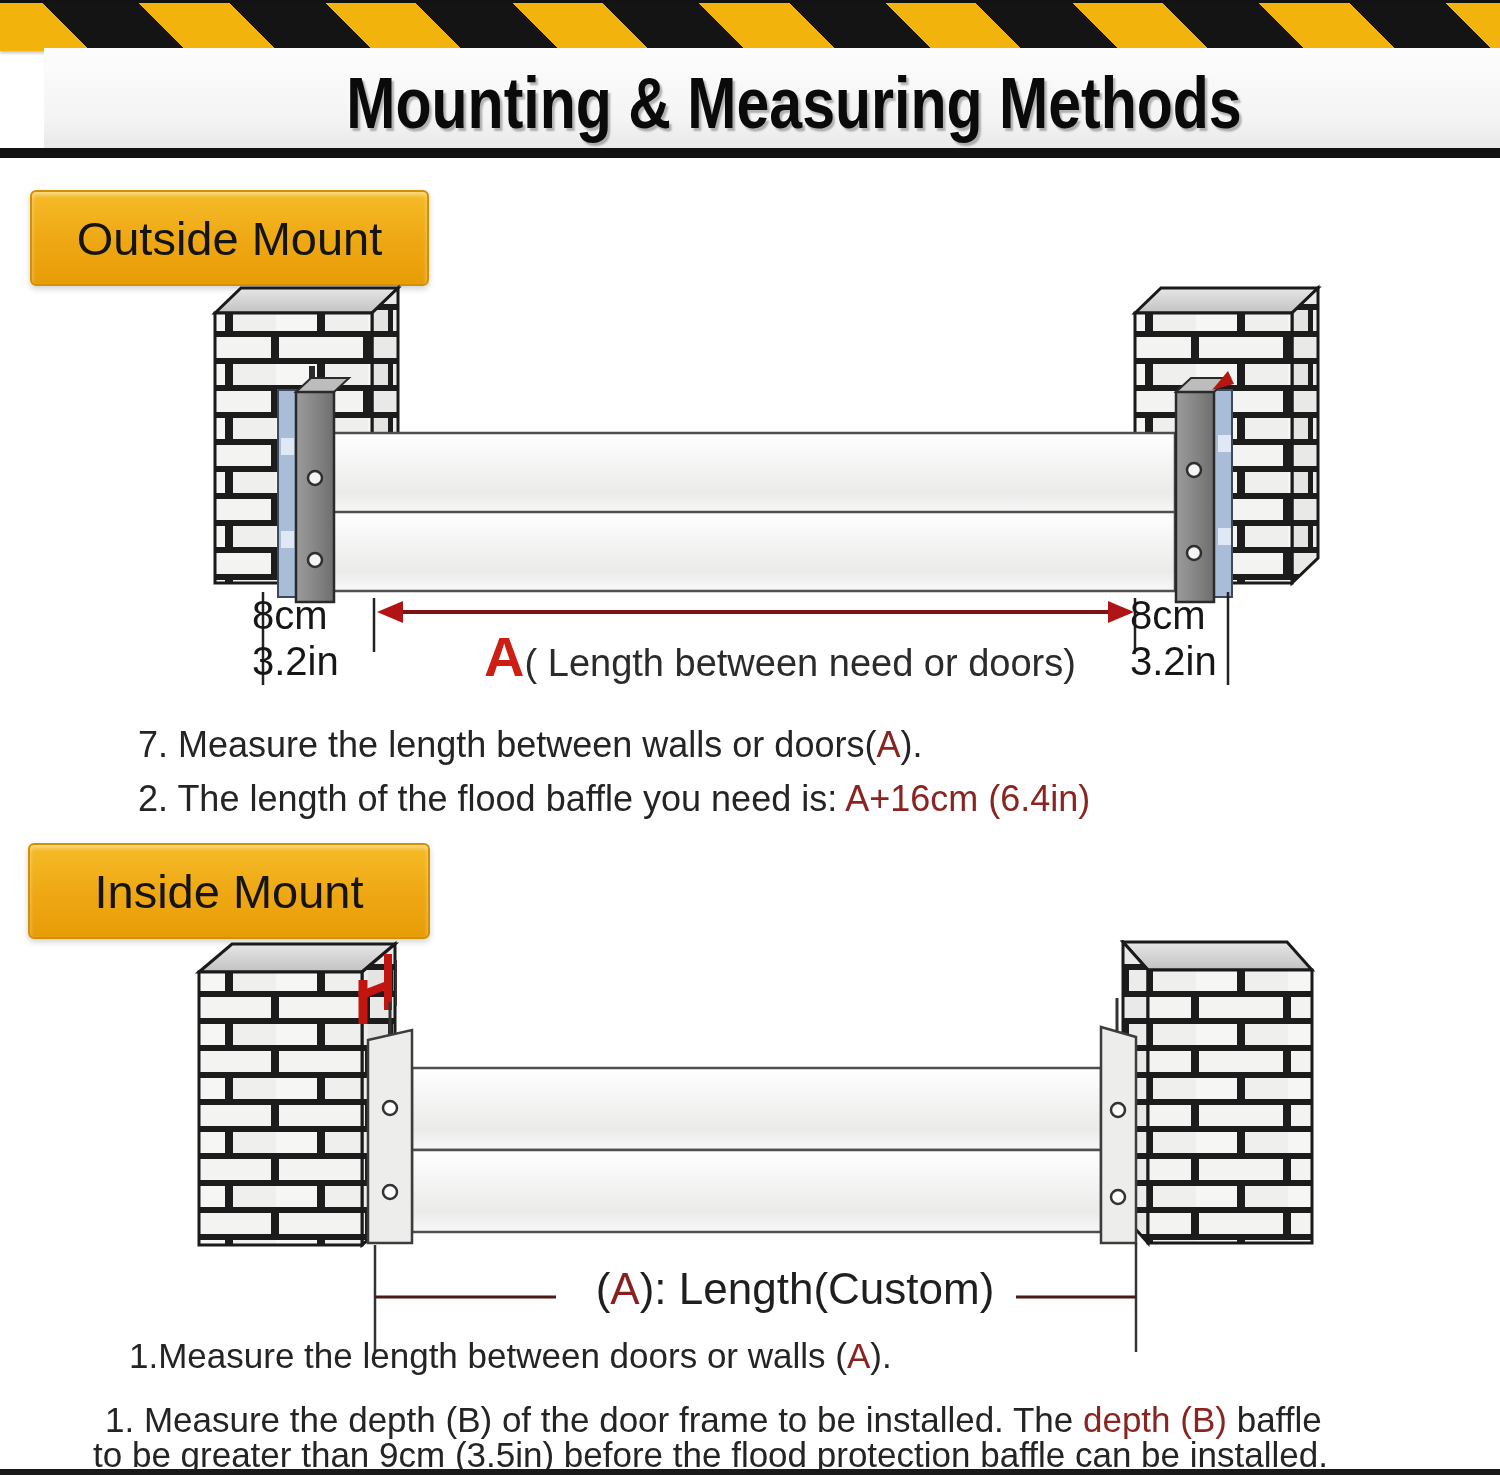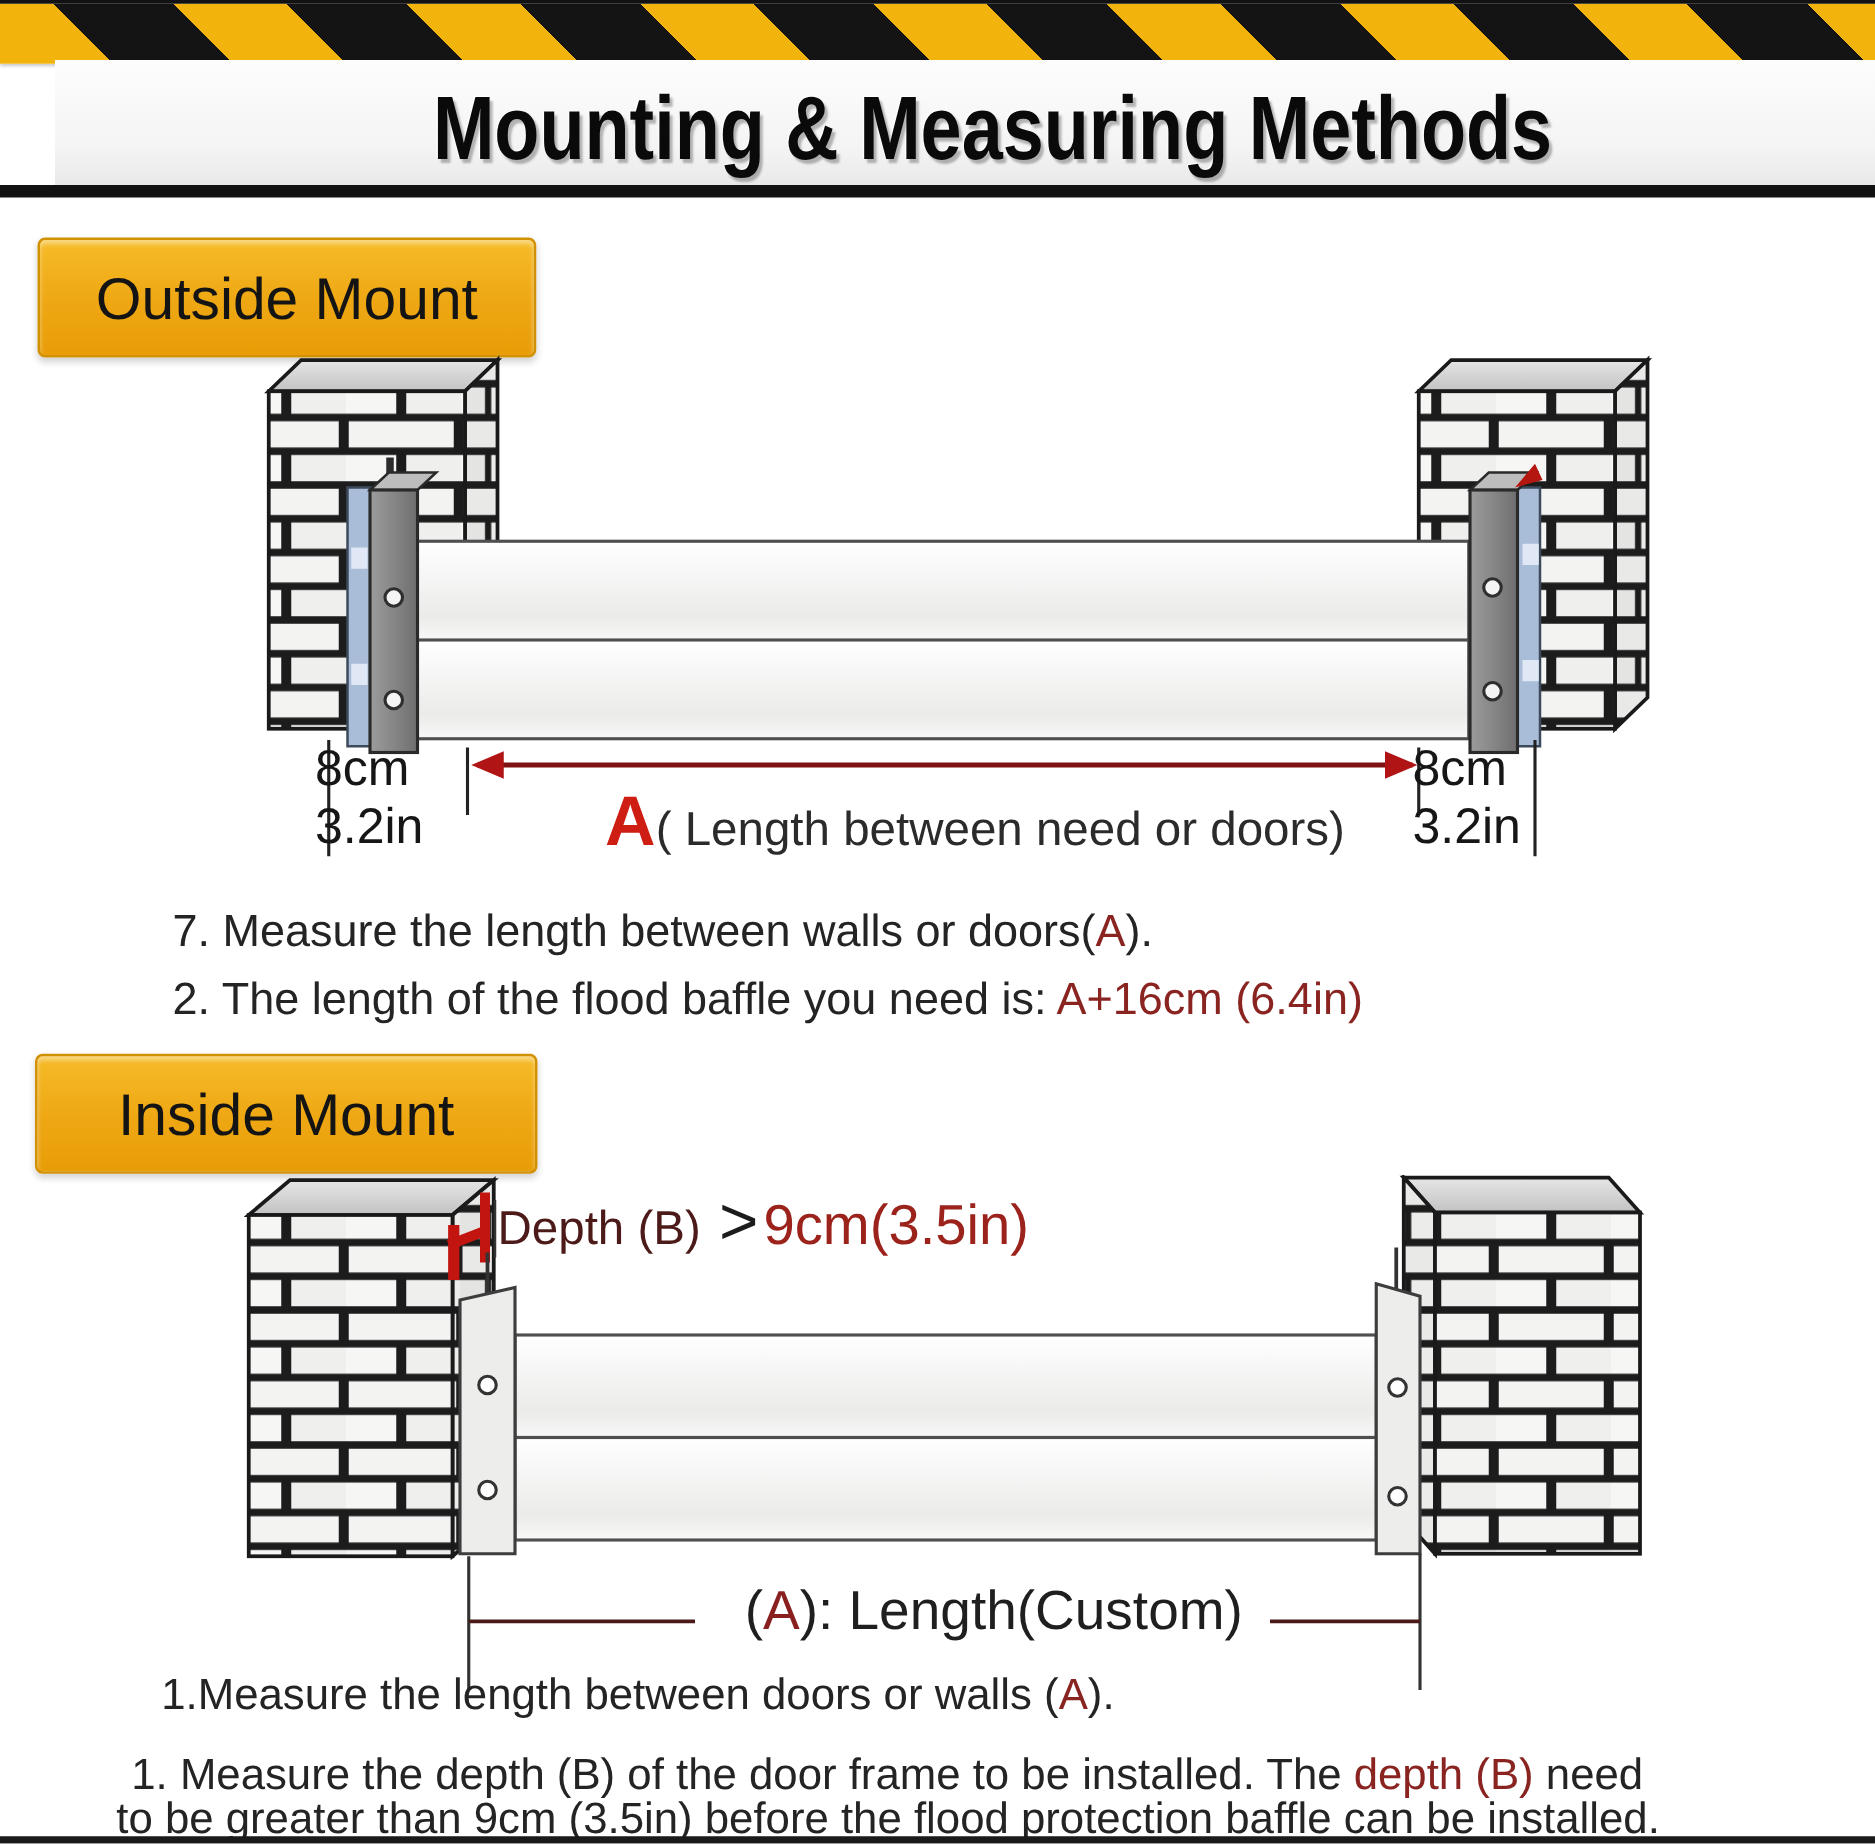--- a/index.html
+++ b/index.html
@@ -196,22 +196,21 @@
     </g>
 
     <g>
       <line x1="375" y1="305" x2="375" y2="412" stroke="#333333" stroke-width="2.5"></line>
       <line x1="1136" y1="303" x2="1136" y2="412" stroke="#333333" stroke-width="2.5"></line>
       <line x1="375" y1="357" x2="556" y2="357" stroke="#4a1a18" stroke-width="3"></line>
       <line x1="1016" y1="357" x2="1136" y2="357" stroke="#4a1a18" stroke-width="3"></line>
     </g>
   </svg>
 
-  <div class="abs depth-label" style="left:398px;top:946px;"><span class="dname">Depth (B) </span><span class="dgt">&gt;</span><span class="dval">9cm(3.5in)</span></div>
 
   <div class="abs len-label" style="left:545px;top:1264px;width:500px;"><span>(</span><span class="dred">A</span><span>): Length(Custom)</span></div>
 
   <div class="abs step step-sm" style="left:105px;top:1336px;margin-left:24px;"><span>1.Measure the length between doors or walls (</span><span class="dred">A</span><span>).</span></div>
-  <div class="abs step step-sm" style="left:105px;top:1400px;"><span>1. Measure the depth (B) of the door frame to be installed. The </span><span class="dred">depth (B)</span><span> need</span></div>
+  <div class="abs step step-sm" style="left:105px;top:1400px;"><span>1. Measure the depth (B) of the door frame to be installed. The </span><span class="dred">depth (B)</span><span> baffle</span></div>
   <div class="abs step step-sm" style="left:93px;top:1435px;"><span>to be greater than 9cm (3.5in) before the flood protection baffle can be installed.</span></div>
 
   <div class="abs bottom-bar"></div>
 </div>
 
 </body></html>

